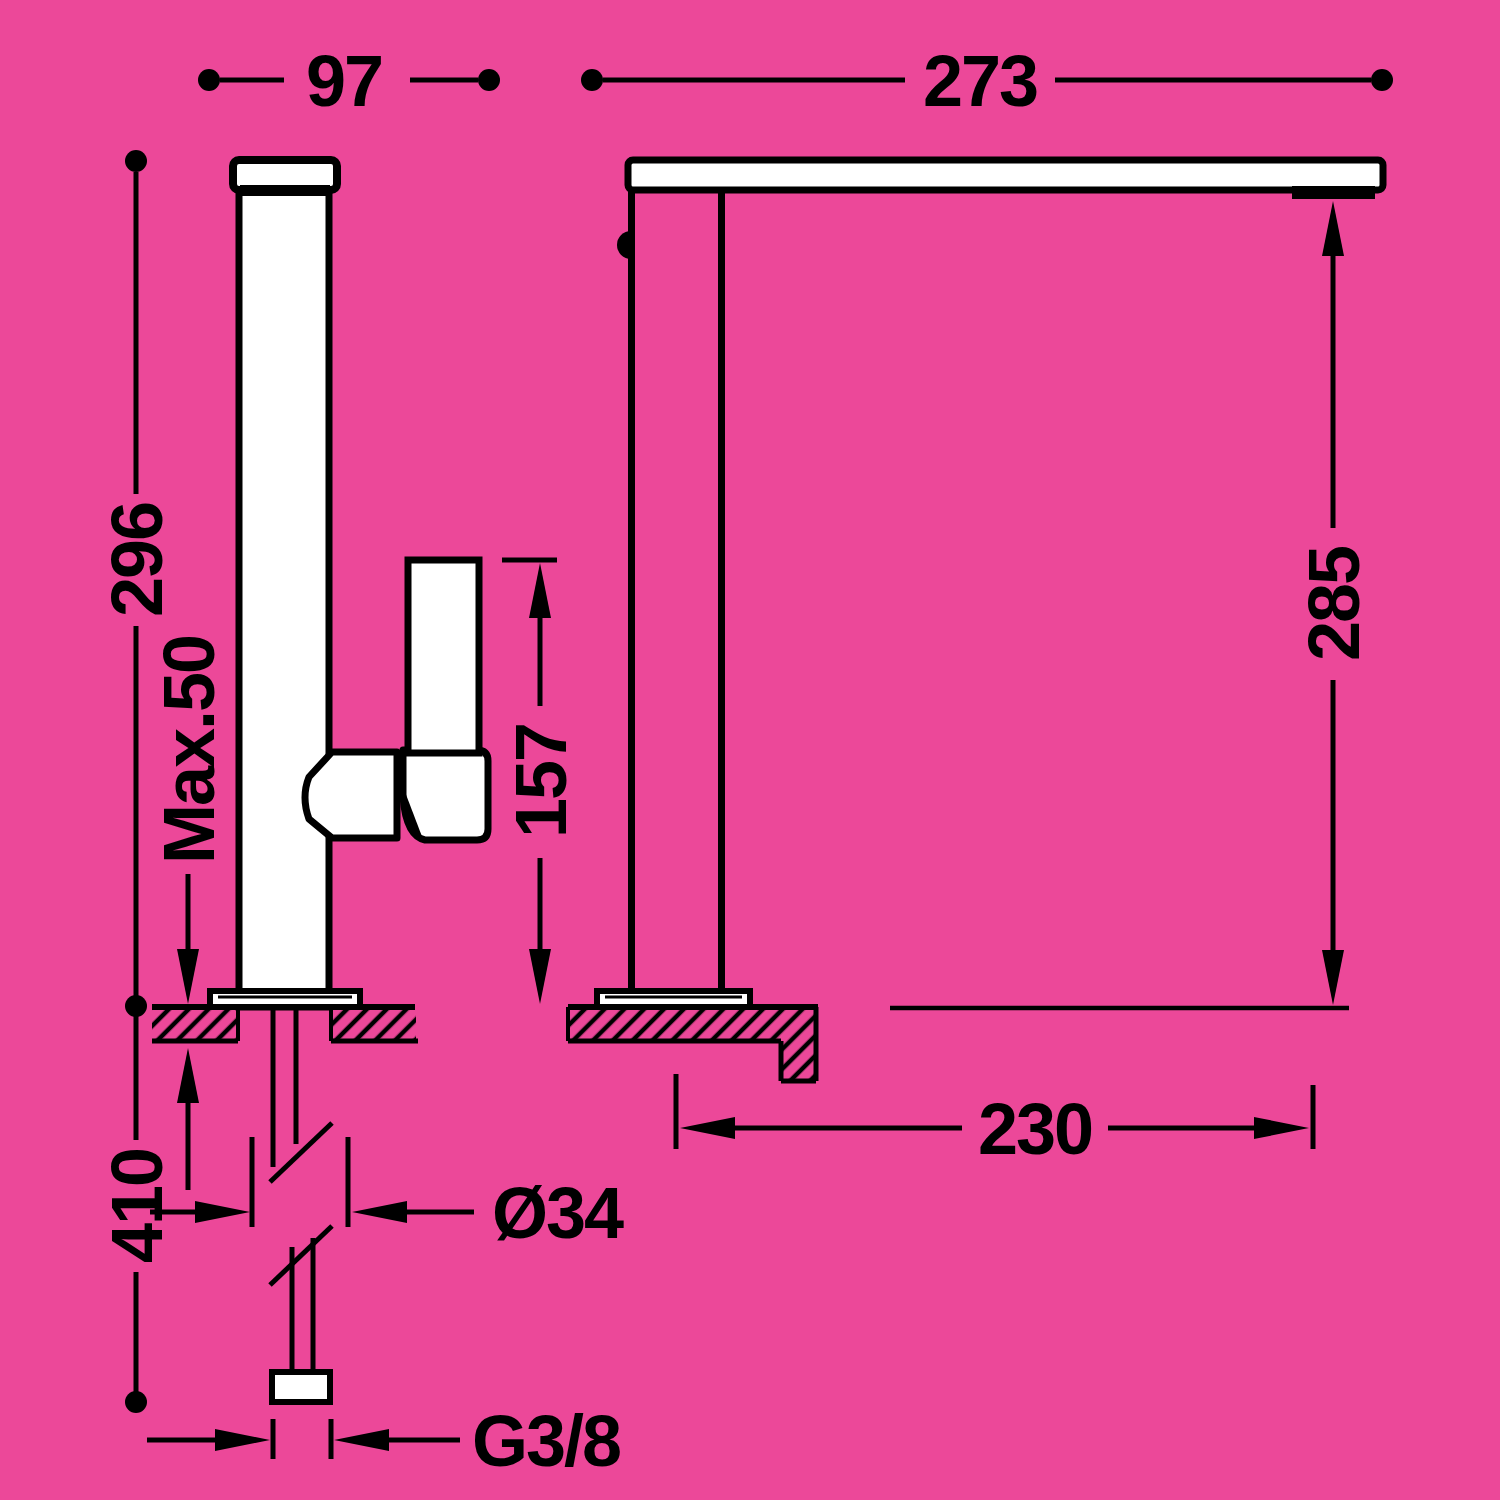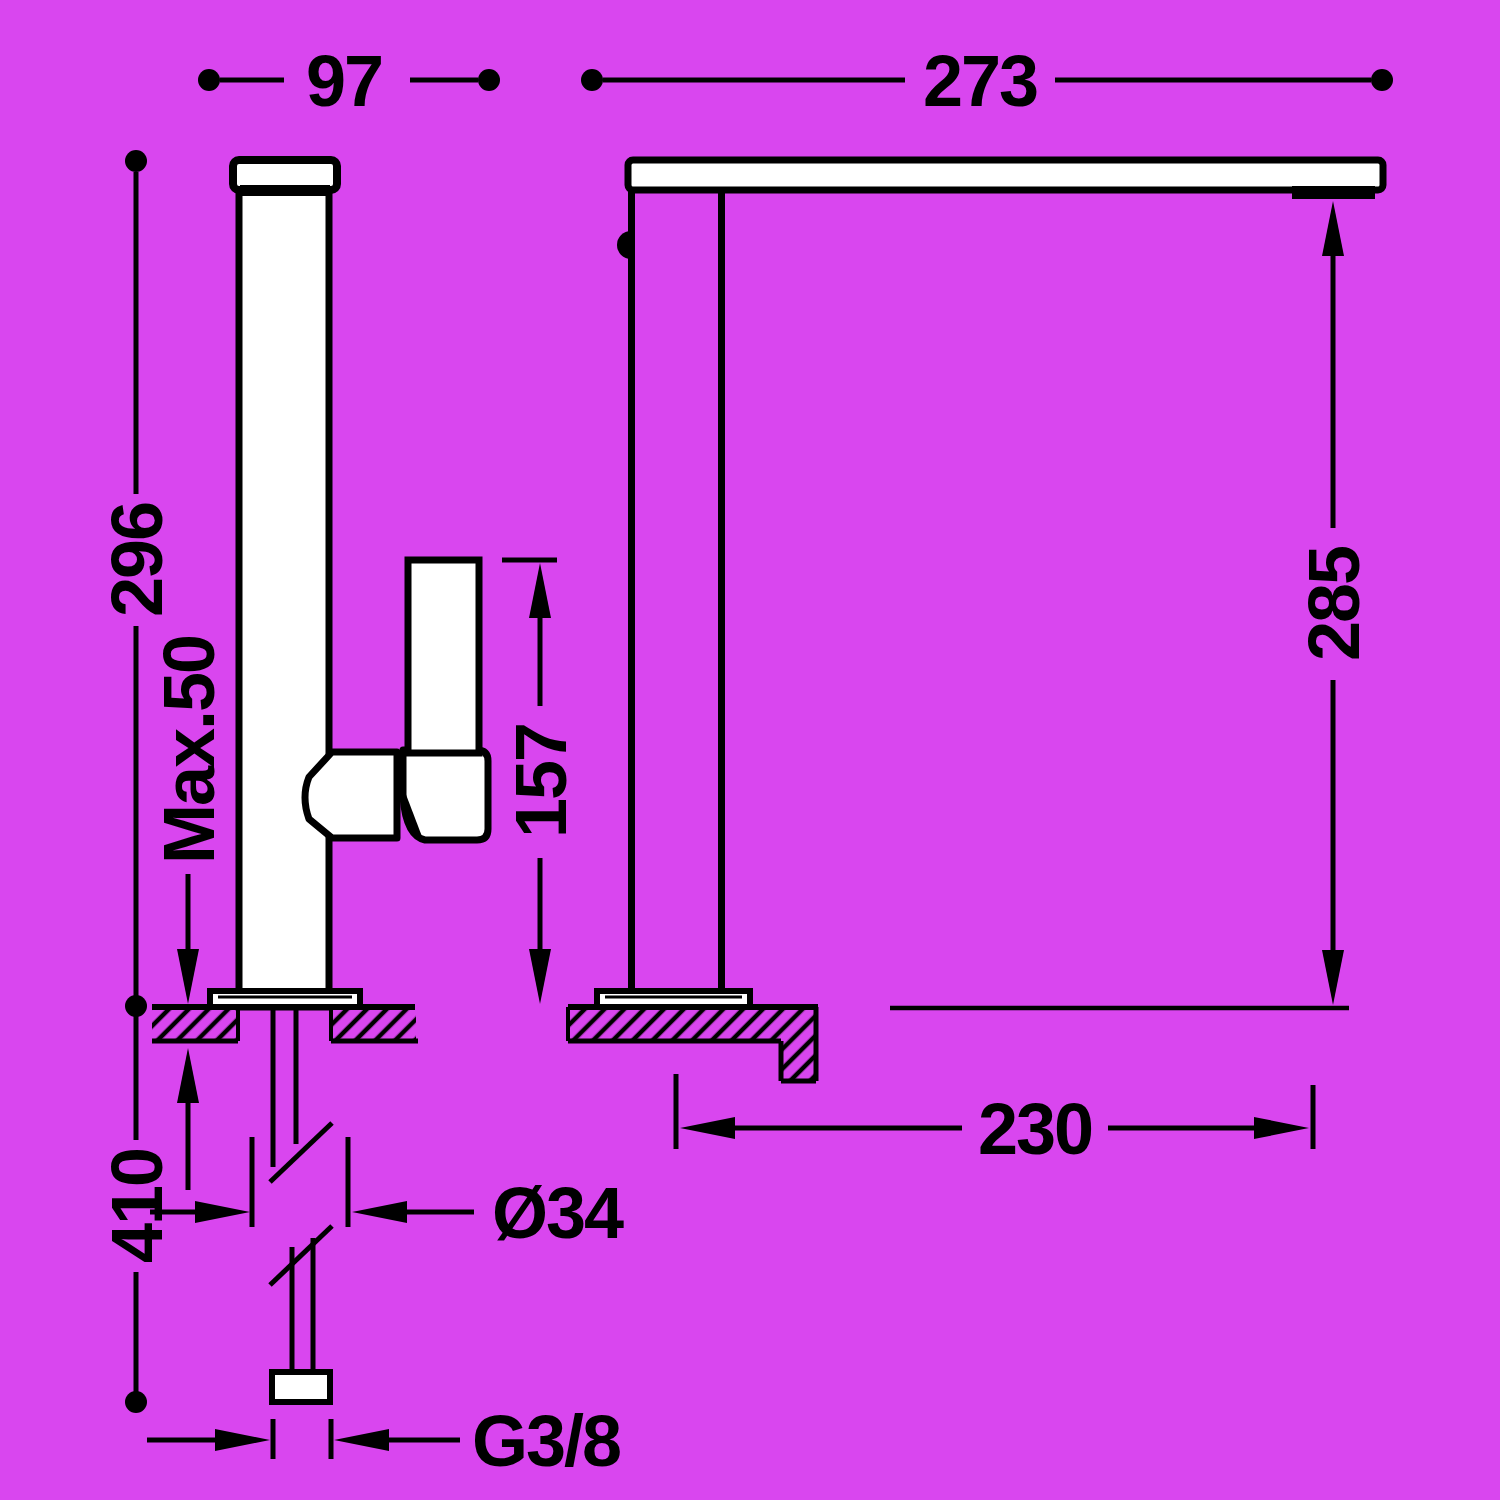--- a/index.html
+++ b/index.html
@@ -1,20 +1,20 @@
 <!DOCTYPE html>
 <html><head>
 <meta charset="utf-8">
 <style>
   html, body { margin: 0; padding: 0; background: #ffffff; }
   .canvas {
     position: relative;
     width: 1500px;
     height: 1500px;
-    background: #d946ef;
+    background: #ec4899;
     overflow: hidden;
     text-decoration: underline;
   }
   svg { display: block; }
   .dim-text {
     font-family: "Liberation Sans", sans-serif;
     font-weight: bold;
     font-size: 72px;
     fill: #000000;
     letter-spacing: -2px;

